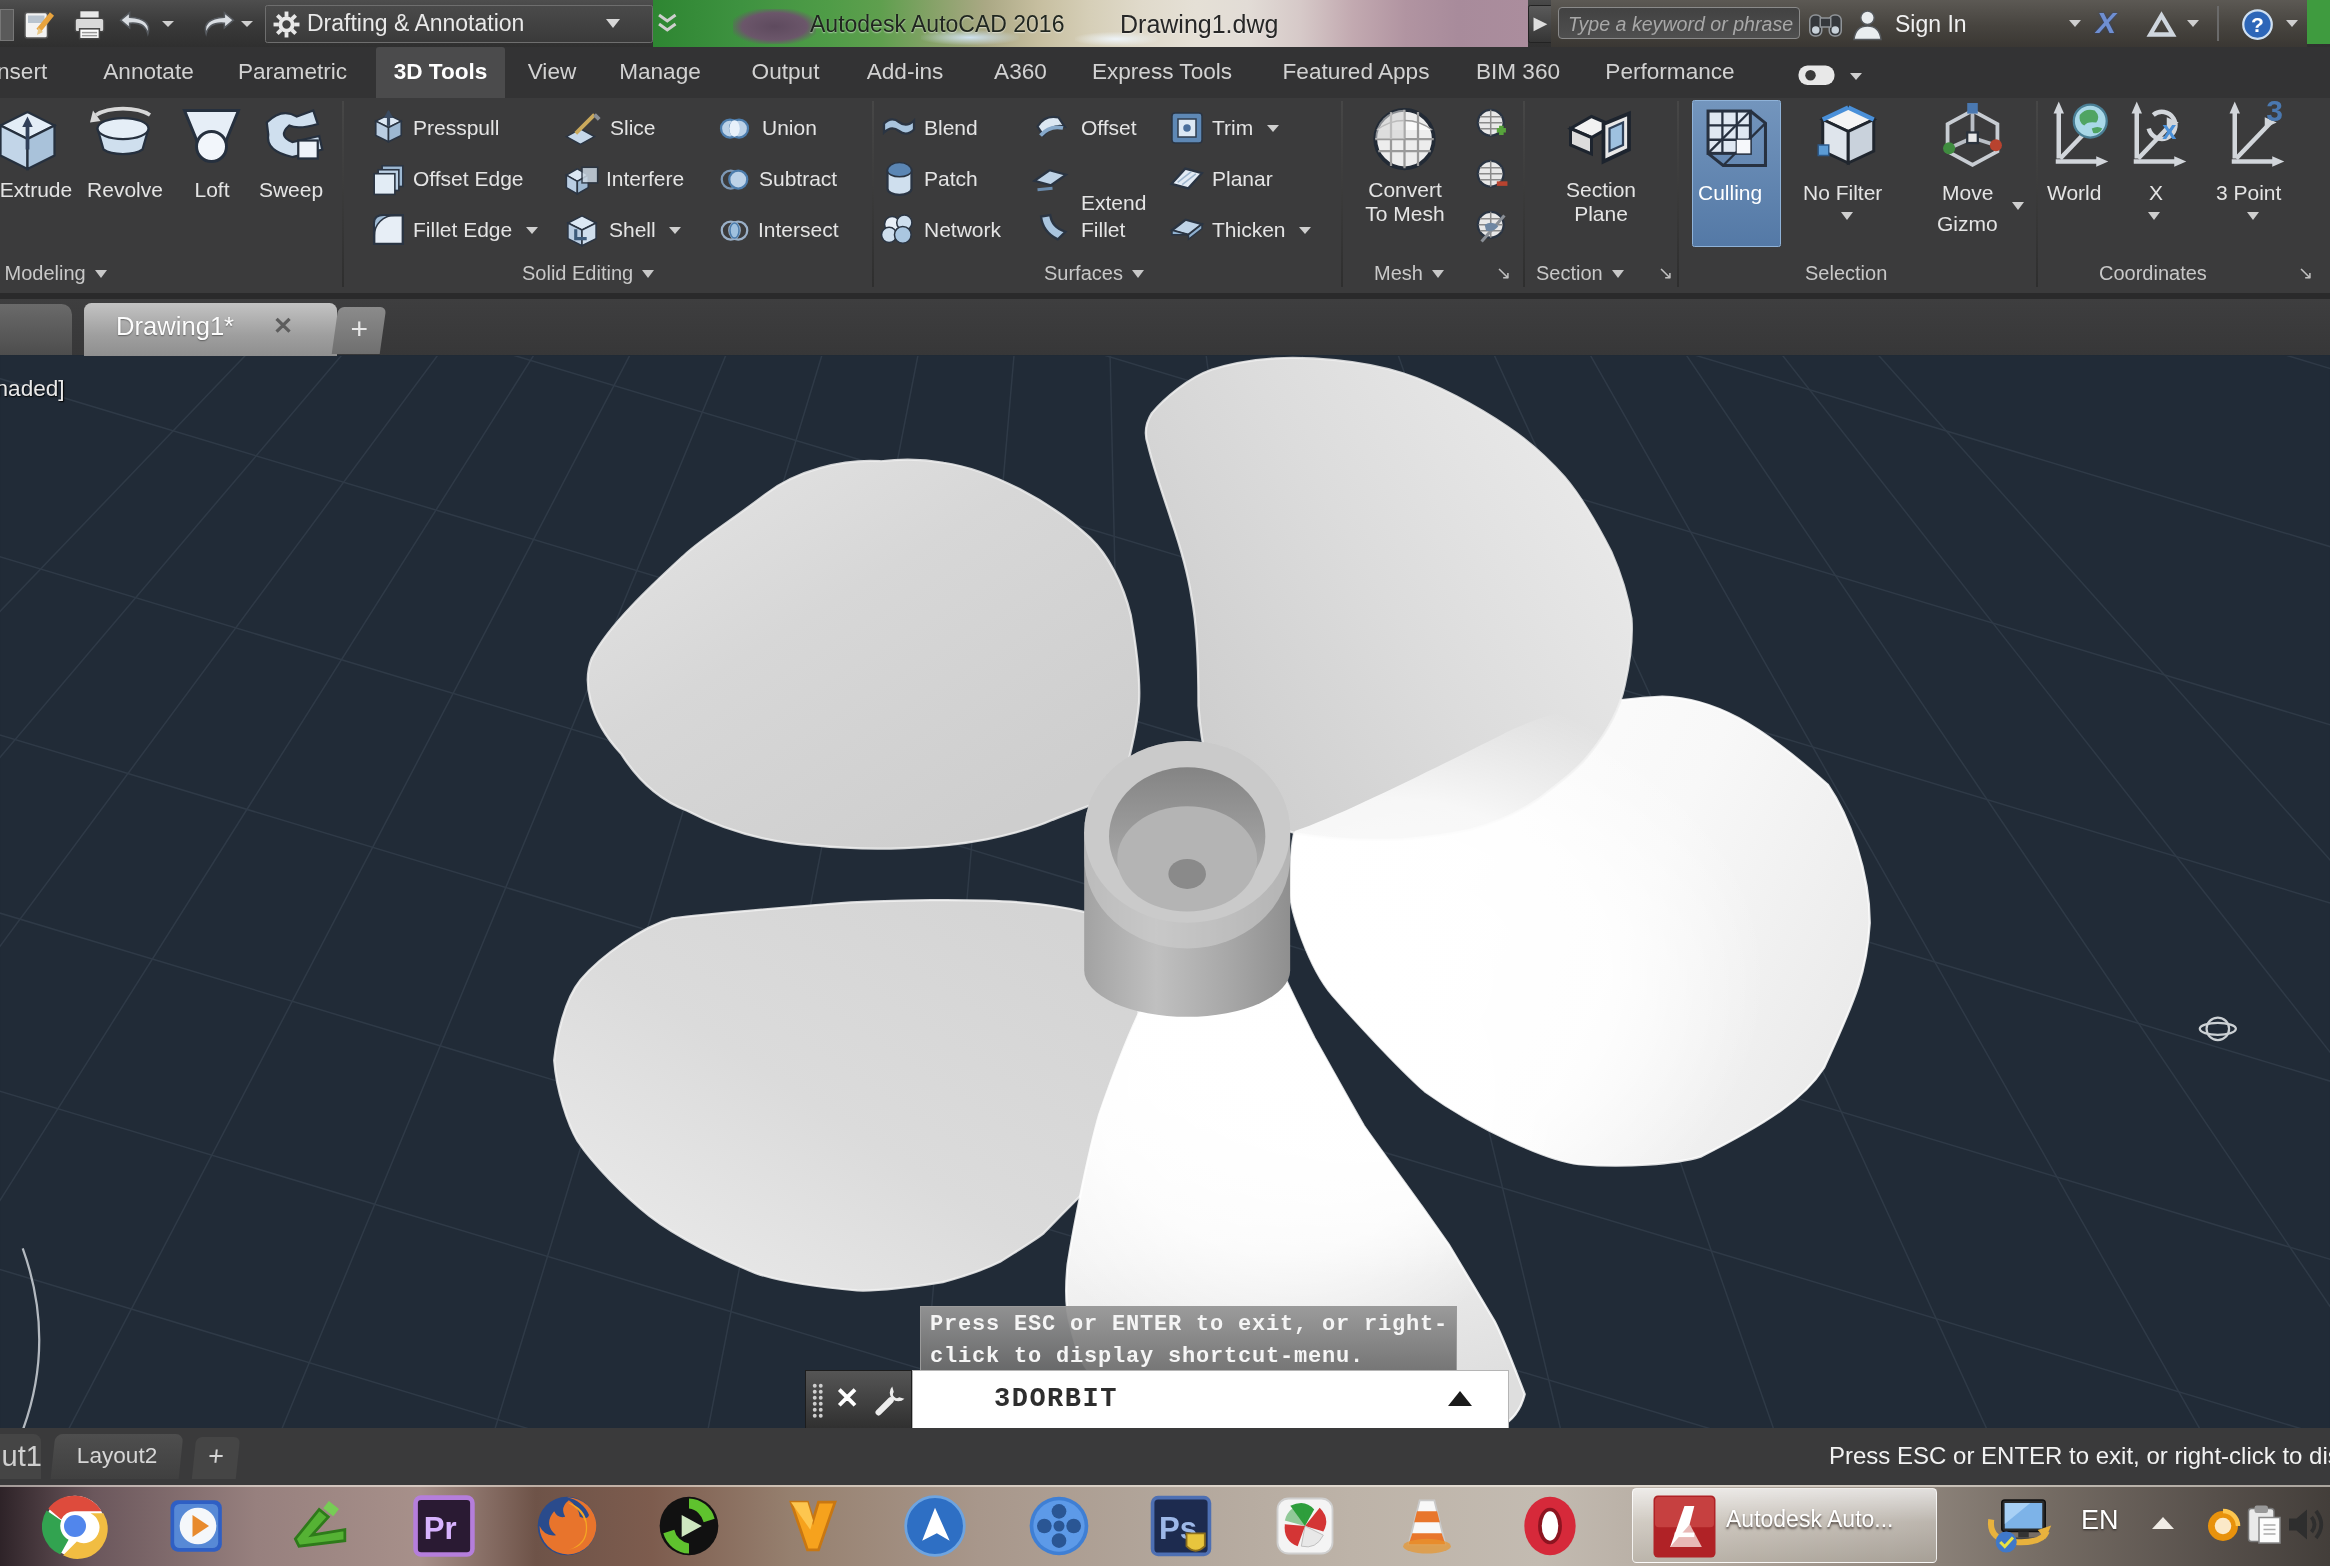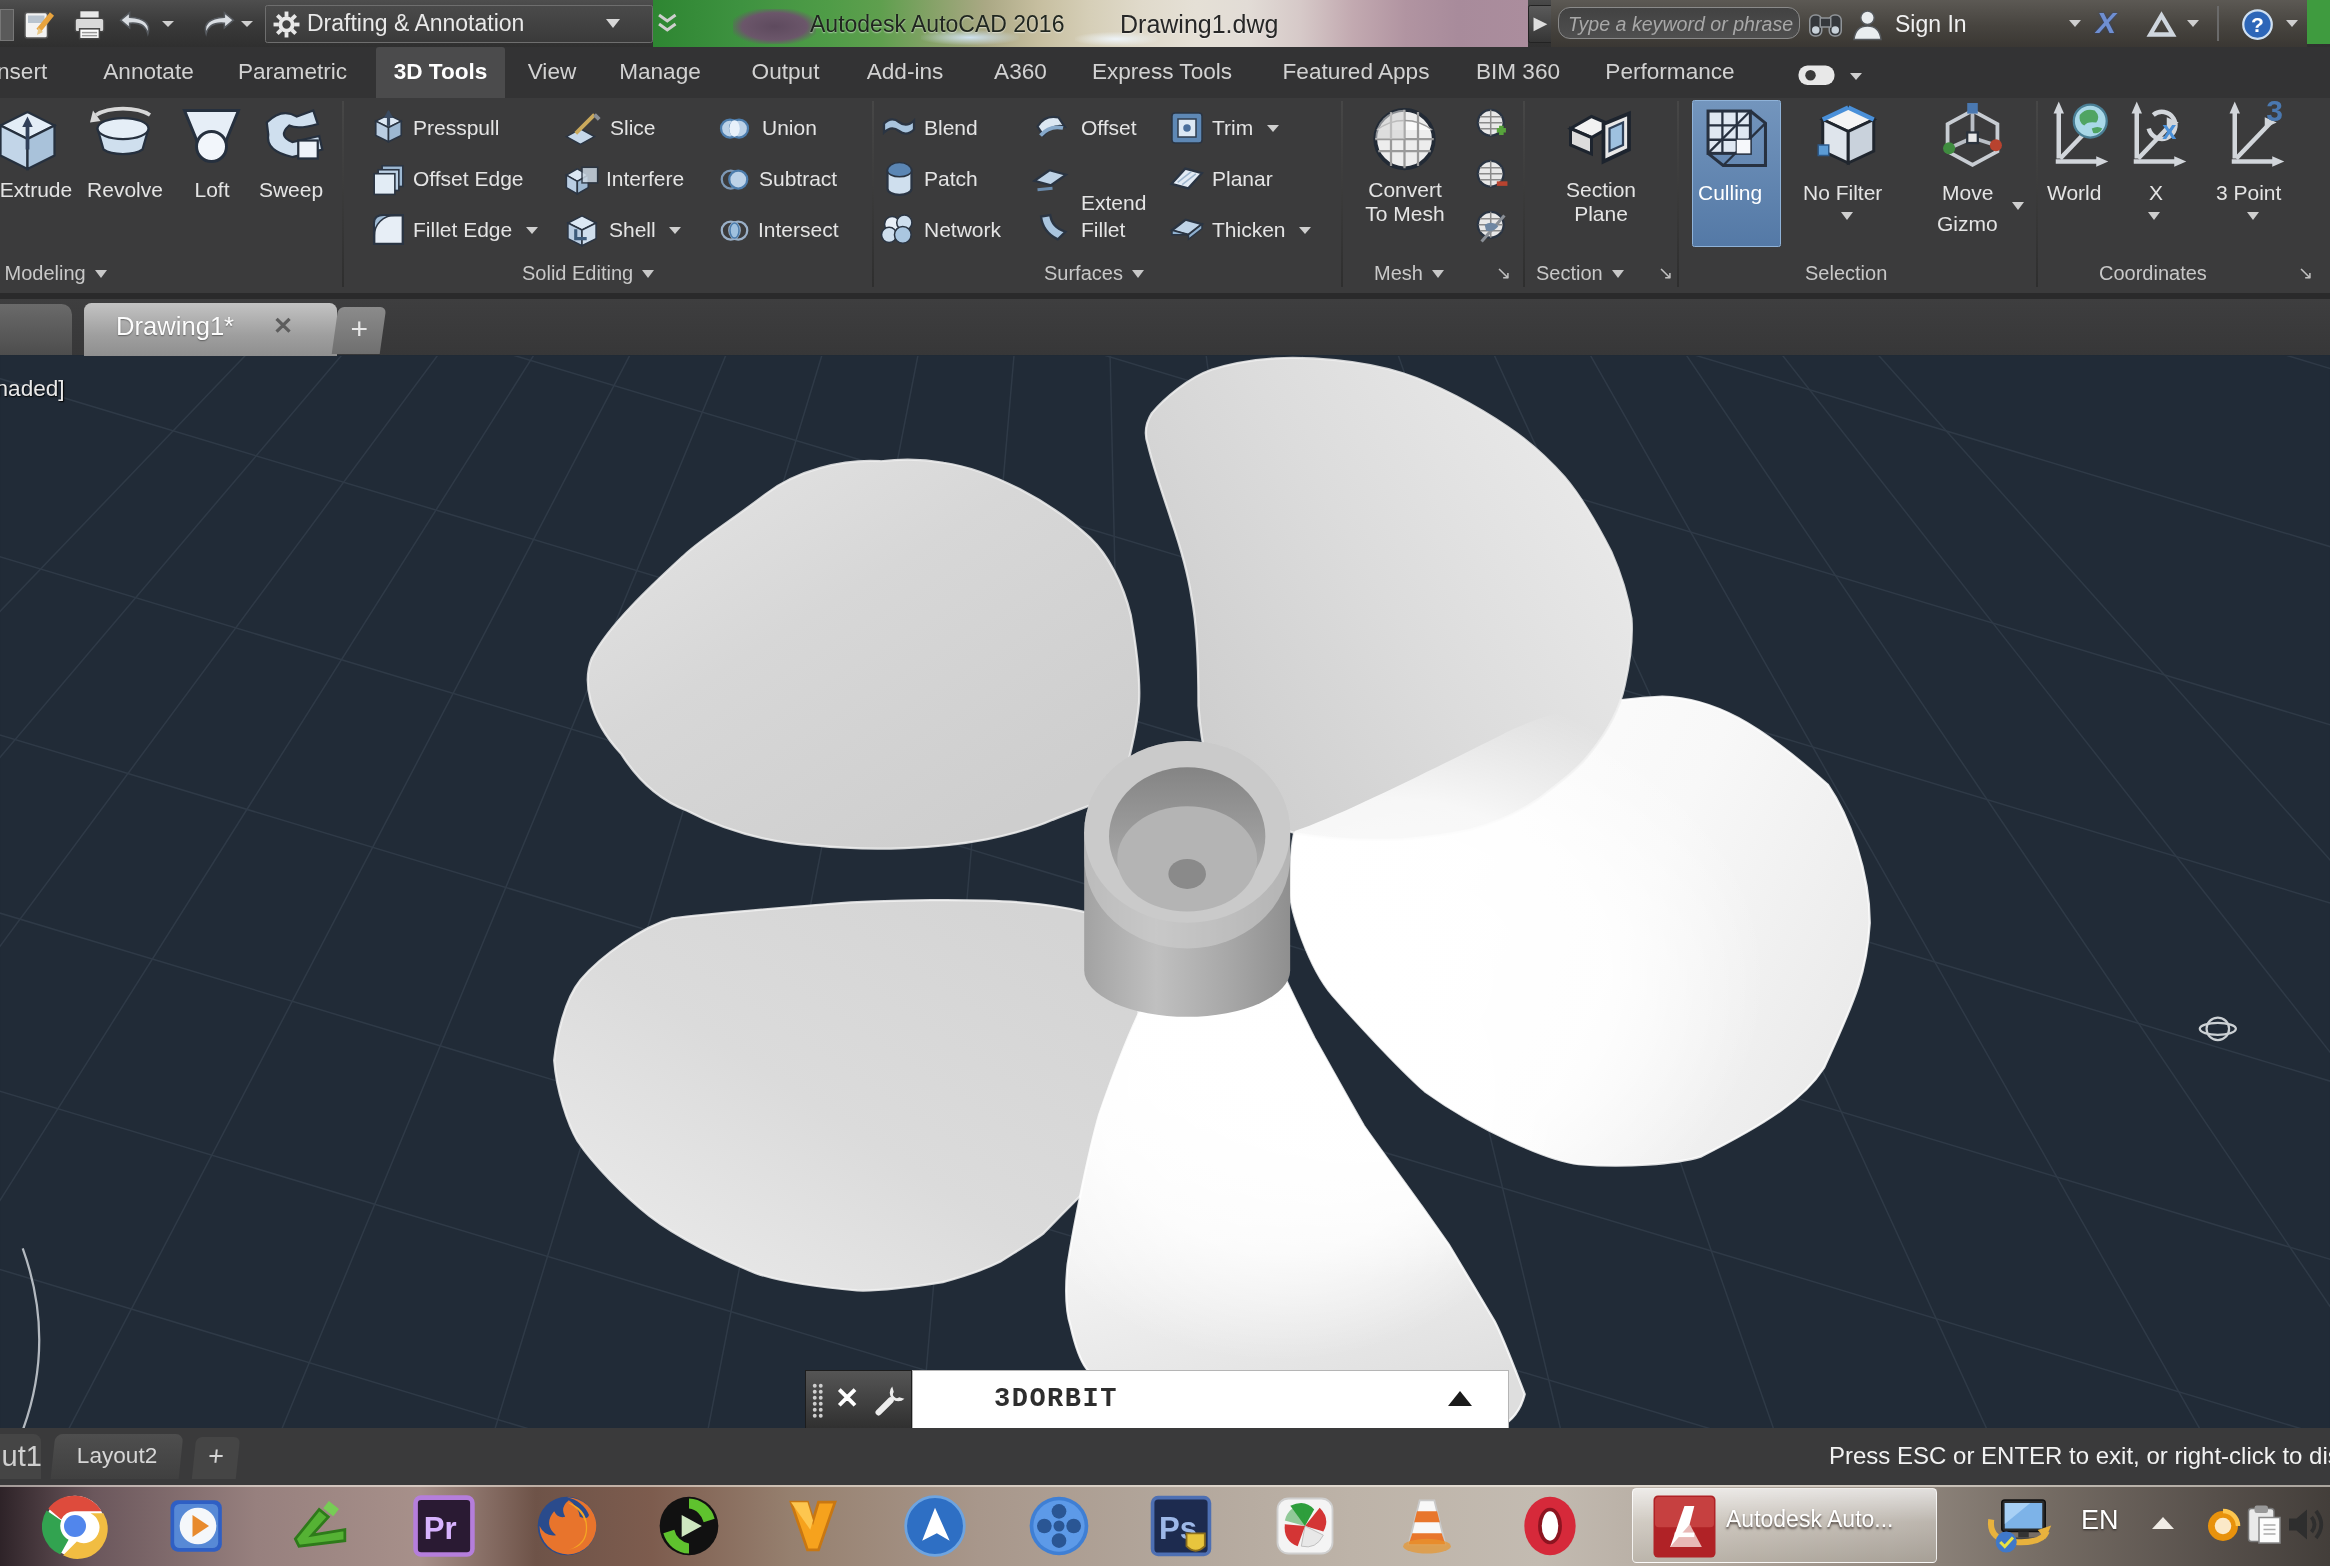--- a/index.html
+++ b/index.html
@@ -9,21 +9,21 @@
 #titlebar{position:absolute;left:0;top:0;width:2330px;height:47px;background:linear-gradient(#4a4a4a,#383838 45%,#303030);}
 #qat{position:absolute;left:0;top:0;width:653px;height:47px;background:linear-gradient(#4e4e4e,#3a3a3a 50%,#2f2f2f);}
 #glass{position:absolute;left:653px;top:0;width:875px;height:47px;background:linear-gradient(90deg,#2e8632 0%,#3e9240 10%,#4f9c47 20%,#5f9f4e 26%,#86a268 32%,#aaa884 38%,#c6be9f 44%,#d6cfb8 50%,#e0dacb 56%,#e5e0d6 62%,#e2dcd6 68%,#d6c9c8 74%,#c2a9b0 80%,#b194a1 86%,#a88b9b 92%,#ab8d9d 100%);}
 #glassblob{position:absolute;left:733px;top:9px;width:83px;height:35px;background:radial-gradient(ellipse at center,#5e4a5e 0%,#6b566a 55%,rgba(110,90,110,0) 78%);}
 #glassblue{position:absolute;left:921px;top:30px;width:98px;height:15px;background:radial-gradient(ellipse at center,#cfe2f0 0%,rgba(207,226,240,0) 75%);}
 #glassblue2{position:absolute;left:1075px;top:32px;width:83px;height:13.5px;background:radial-gradient(ellipse at center,#eef4f8 0%,rgba(238,244,248,0) 75%);}
 #titletext{position:absolute;left:810px;top:11.3px;width:466px;font-size:23px;color:#20261f;text-shadow:0 0.8px 1.5px rgba(255,255,255,.55);white-space:nowrap;}
 #dwgname{position:absolute;left:1120px;top:9.8px;font-size:25px;color:#272727;text-shadow:0 0.8px 1.5px rgba(255,255,255,.5);}
 #nextbtn{position:absolute;left:1528px;top:5.3px;width:22.6px;height:36px;background:linear-gradient(#5a5a5a,#353535);border:0.8px solid #222;border-radius:2.3px;color:#ddd;font-size:18px;line-height:35px;text-align:center;}
 #infocenter{position:absolute;left:1551px;top:0;width:756px;height:47px;background:linear-gradient(#5c5954,#47443f 55%,#3a3733);}
-#searchbox{position:absolute;left:1558px;top:6.8px;width:242px;height:32px;background:linear-gradient(#424242,#4f4f4f);border:0.8px solid #8a8a8a;border-radius:12px;color:#a8a8a8;font-style:italic;font-size:19.6px;line-height:32px;padding-left:9px;box-sizing:border-box;white-space:nowrap;}
+#searchbox{position:absolute;left:1558px;top:6.8px;width:242px;height:32px;background:linear-gradient(#424242,#4f4f4f);border:0.8px solid #8a8a8a;border-radius:4px;color:#a8a8a8;font-style:italic;font-size:19.6px;line-height:32px;padding-left:9px;box-sizing:border-box;white-space:nowrap;}
 #greencorner{position:absolute;left:2307px;top:0;width:23px;height:44px;background:#3f9b3f;}
 
 #tabrow{position:absolute;left:0;top:47px;width:2330px;height:51px;background:#333334;}
 .rtab{position:absolute;top:0;height:51px;line-height:50px;font-size:22.6px;color:#d2d2d2;text-align:center;}
 #tabactive{position:absolute;left:376px;top:0;width:129px;height:51px;background:#4b4b4c;border-radius:3px 3px 0 0;color:#fff;font-weight:bold;font-size:22.6px;line-height:50px;text-align:center;}
 
 #ribbon{position:absolute;left:0;top:98px;width:2330px;height:196px;background:#3b3b3c;}
 #ribbonbottom{position:absolute;left:0;top:293px;width:2330px;height:6px;background:#2a2a2b;}
 .sep{position:absolute;top:3px;width:1.5px;height:186px;background:linear-gradient(#474747,#2e2e2e);}
 .ptitle{position:absolute;top:164px;height:30px;font-size:20px;color:#c8c8c8;white-space:nowrap;}
@@ -536,20 +536,21 @@
 
       <path d="M 30 1660 Q 74 1782 30 1902" fill="none" stroke="#d8dde2" stroke-width="3" opacity="0.8"></path>
 
       <g transform="translate(2950,1368)" stroke="#dfe3e6" stroke-width="3" fill="none" opacity="0.9">
         <circle r="15"></circle>
         <ellipse rx="24" ry="8"></ellipse>
       </g>
     </svg>
 
     <div id="vplabel">naded]</div>
+    <div id="tooltip">Press ESC or ENTER to exit, or right-<br>click to display shortcut-menu.</div>
     <div id="cmdbar">
       <div id="cmdgrip"></div>
 <svg class="abs" style="left:6px;top:12px;" width="16.5" height="36" viewBox="0 0 22 48">
 <g fill="#cfcfcf">
             <circle cx="5" cy="5" r="2.6"></circle>
             <circle cx="13" cy="5" r="2.6"></circle>
             <circle cx="5" cy="13" r="2.6"></circle>
             <circle cx="13" cy="13" r="2.6"></circle>
             <circle cx="5" cy="21" r="2.6"></circle>
             <circle cx="13" cy="21" r="2.6"></circle>

